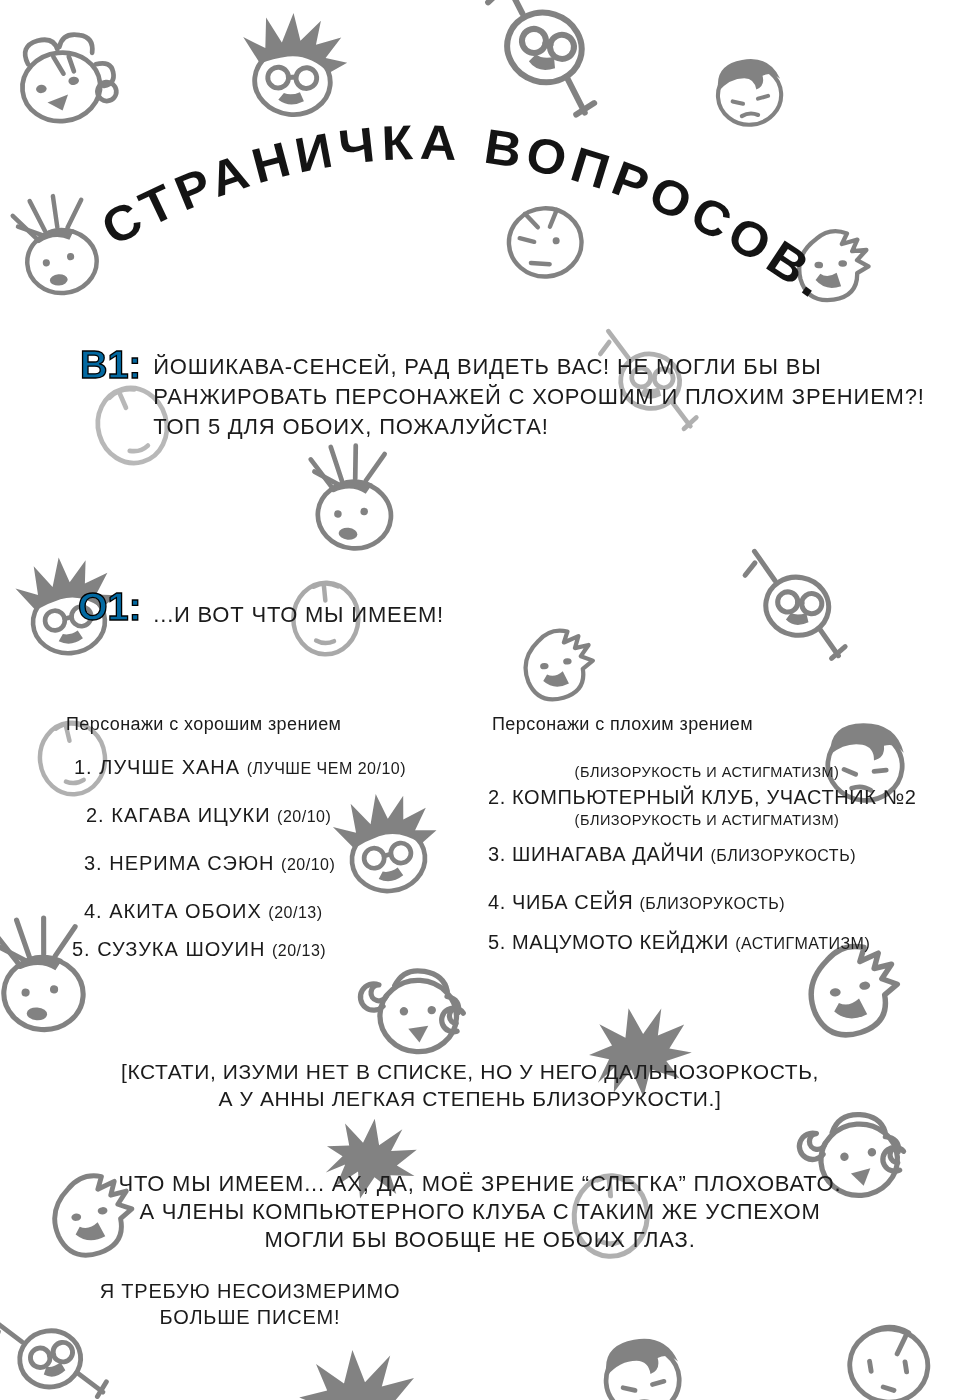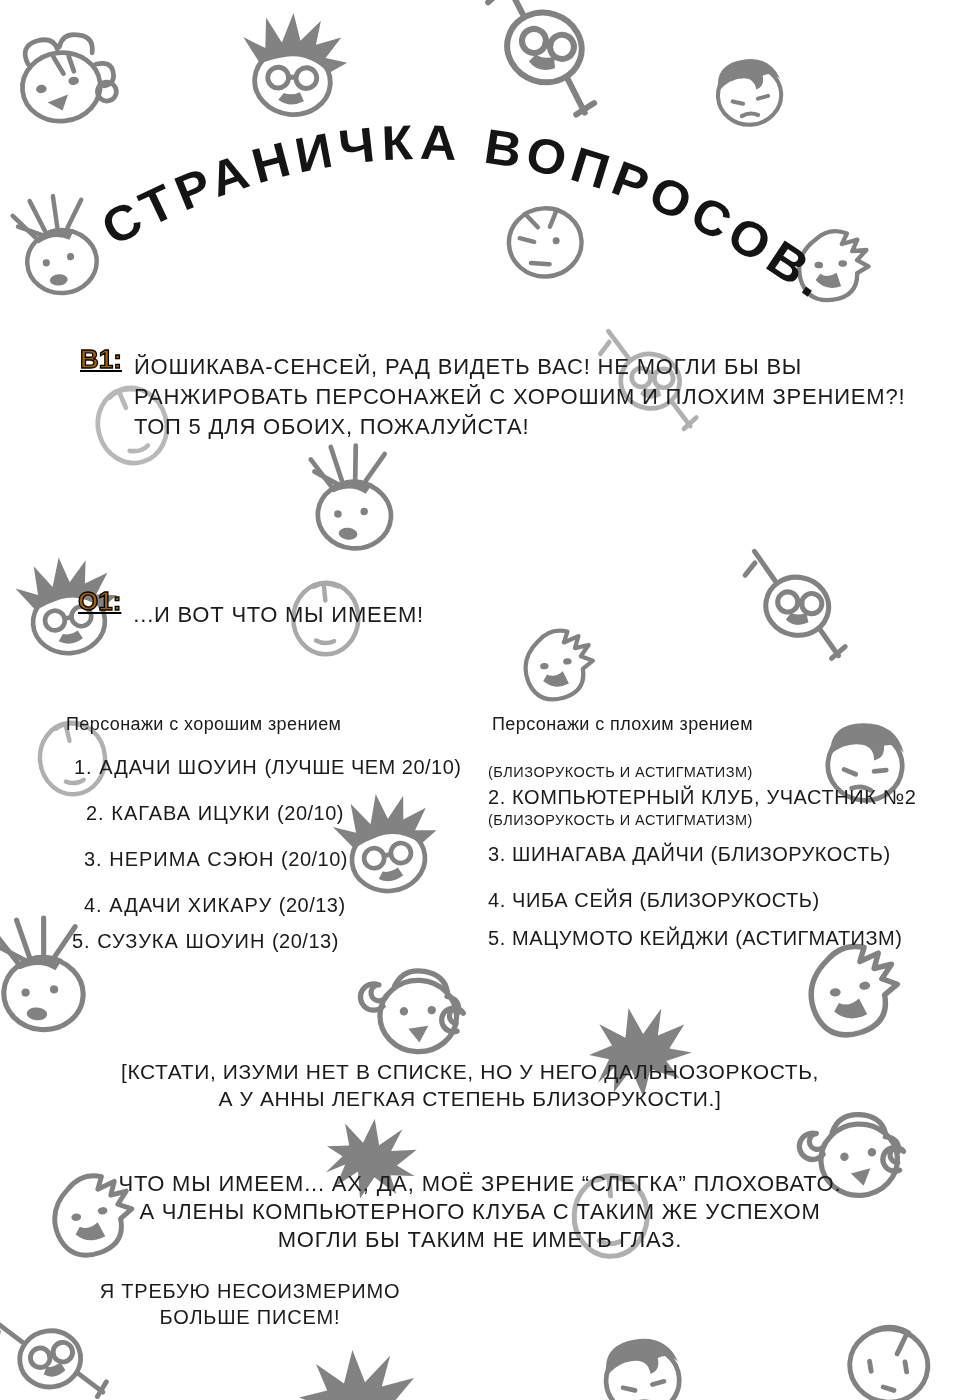--- a/index.html
+++ b/index.html
@@ -6,29 +6,29 @@
   .page{position:relative;width:960px;height:1400px;background:#ffffff;overflow:hidden;
         font-family:"Liberation Sans","DejaVu Sans",sans-serif;color:#1b1b1b;}
   
   #doodle-layer{position:absolute;inset:0;z-index:0;}
   svg.doodle{position:absolute;stroke:#646464;fill:none;stroke-width:4;
              stroke-linecap:round;stroke-linejoin:round;pointer-events:none;}
   
   .title-svg{position:absolute;left:0;top:0;z-index:2;}
   
   .txt{letter-spacing:.6px;}
-  .heavy{font-weight:bold;font-size:26px;letter-spacing:0;-webkit-text-stroke:1.3px #000;color:#a16207;text-decoration:underline;}
+  .heavy{font-weight:bold;font-size:38px;letter-spacing:0;-webkit-text-stroke:1.3px #000;color:#0369a1;}
   .qa{position:absolute;z-index:2;display:flex;align-items:flex-start;}
   .qa .lines{margin-left:12px;margin-top:8px;font-size:22px;line-height:30px;letter-spacing:.8px;}
   .list{position:absolute;z-index:2;}
   .list-header{font-size:18px;letter-spacing:.4px;margin-bottom:20px;}
   .good-item{font-size:20px;line-height:24px;margin-bottom:22px;letter-spacing:1px;white-space:nowrap;}
-  .good-item .detail,.bad-item .detail{font-size:20px;letter-spacing:.5px;}
+  .good-item .detail,.bad-item .detail{font-size:16px;letter-spacing:.5px;}
   .bad-item{font-size:20px;line-height:24px;letter-spacing:.6px;white-space:nowrap;}
-  .bad-sub{font-size:14.5px;line-height:22px;text-align:left;padding-right:14px;letter-spacing:.5px;margin-bottom:2px;}
+  .bad-sub{font-size:14.5px;line-height:22px;text-align:center;padding-right:14px;letter-spacing:.5px;margin-bottom:2px;}
   .centered-block{position:absolute;z-index:2;text-align:center;}
   .note-lines{font-size:21px;line-height:27px;letter-spacing:.6px;}
   .closing-lines{font-size:22px;line-height:28px;letter-spacing:.8px;}
   .demand-lines{font-size:20px;line-height:26px;letter-spacing:.8px;}
   .defs-hidden{position:absolute;width:0;height:0;overflow:hidden;}
 </style>
 </head>
 <body>
 
 <svg class="defs-hidden" aria-hidden="true">
@@ -246,36 +246,36 @@
 
   <div class="qa" style="left:78px;top:586px;">
     <div class="heavy">О1:</div>
     <div class="lines txt" style="margin-top:14px;">...И ВОТ ЧТО МЫ ИМЕЕМ!</div>
   </div>
 
   <div class="list" style="left:64px;top:714px;width:420px;">
     <div class="list-header" style="margin-left:2px;">Персонажи с хорошим зрением</div>
     <div class="good-item" style="margin-left:10px;">
       <span>1.</span>
-      <span>АДАЧИ ШОУИН</span>
+      <span>ЛУЧШЕ ХАНА</span>
       <span class="detail">(ЛУЧШЕ ЧЕМ 20/10)</span>
     </div>
     <div class="good-item" style="margin-left:22px;">
       <span>2.</span>
       <span>КАГАВА ИЦУКИ</span>
       <span class="detail">(20/10)</span>
     </div>
     <div class="good-item" style="margin-left:20px;">
       <span>3.</span>
       <span>НЕРИМА СЭЮН</span>
       <span class="detail">(20/10)</span>
     </div>
     <div class="good-item" style="margin-left:20px;margin-bottom:12px;">
       <span>4.</span>
-      <span>АДАЧИ ХИКАРУ</span>
+      <span>АКИТА ОБОИХ</span>
       <span class="detail">(20/13)</span>
     </div>
     <div class="good-item" style="margin-left:8px;">
       <span>5.</span>
       <span>СУЗУКА ШОУИН</span>
       <span class="detail">(20/13)</span>
     </div>
   </div>
 
   <div class="list" style="left:488px;top:714px;width:452px;">
@@ -308,21 +308,21 @@
   </div>
 
   <div class="centered-block note-lines" style="left:30px;top:1058px;width:880px;">
     <div>[КСТАТИ, ИЗУМИ НЕТ В СПИСКЕ, НО У НЕГО ДАЛЬНОЗОРКОСТЬ,</div>
     <div>А У АННЫ ЛЕГКАЯ СТЕПЕНЬ БЛИЗОРУКОСТИ.]</div>
   </div>
 
   <div class="centered-block closing-lines" style="left:40px;top:1170px;width:880px;">
     <div>ЧТО МЫ ИМЕЕМ... АХ, ДА, МОЁ ЗРЕНИЕ “СЛЕГКА” ПЛОХОВАТО.</div>
     <div>А ЧЛЕНЫ КОМПЬЮТЕРНОГО КЛУБА С ТАКИМ ЖЕ УСПЕХОМ</div>
-    <div>МОГЛИ БЫ ТАКИМ НЕ ИМЕТЬ ГЛАЗ.</div>
+    <div>МОГЛИ БЫ ВООБЩЕ НЕ ОБОИХ ГЛАЗ.</div>
   </div>
 
   <div class="centered-block demand-lines" style="left:70px;top:1278px;width:360px;">
     <div>Я ТРЕБУЮ НЕСОИЗМЕРИМО</div>
     <div>БОЛЬШЕ ПИСЕМ!</div>
   </div>
 
 </div>
 
 </body></html>

